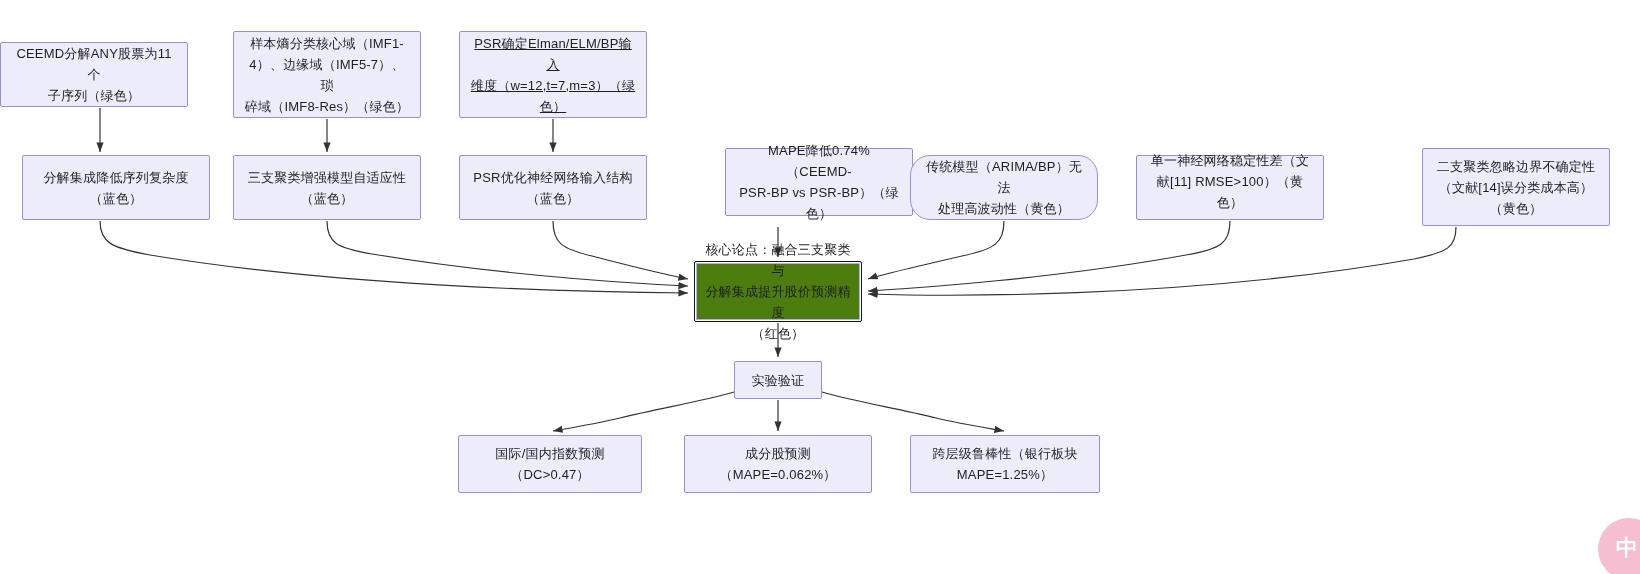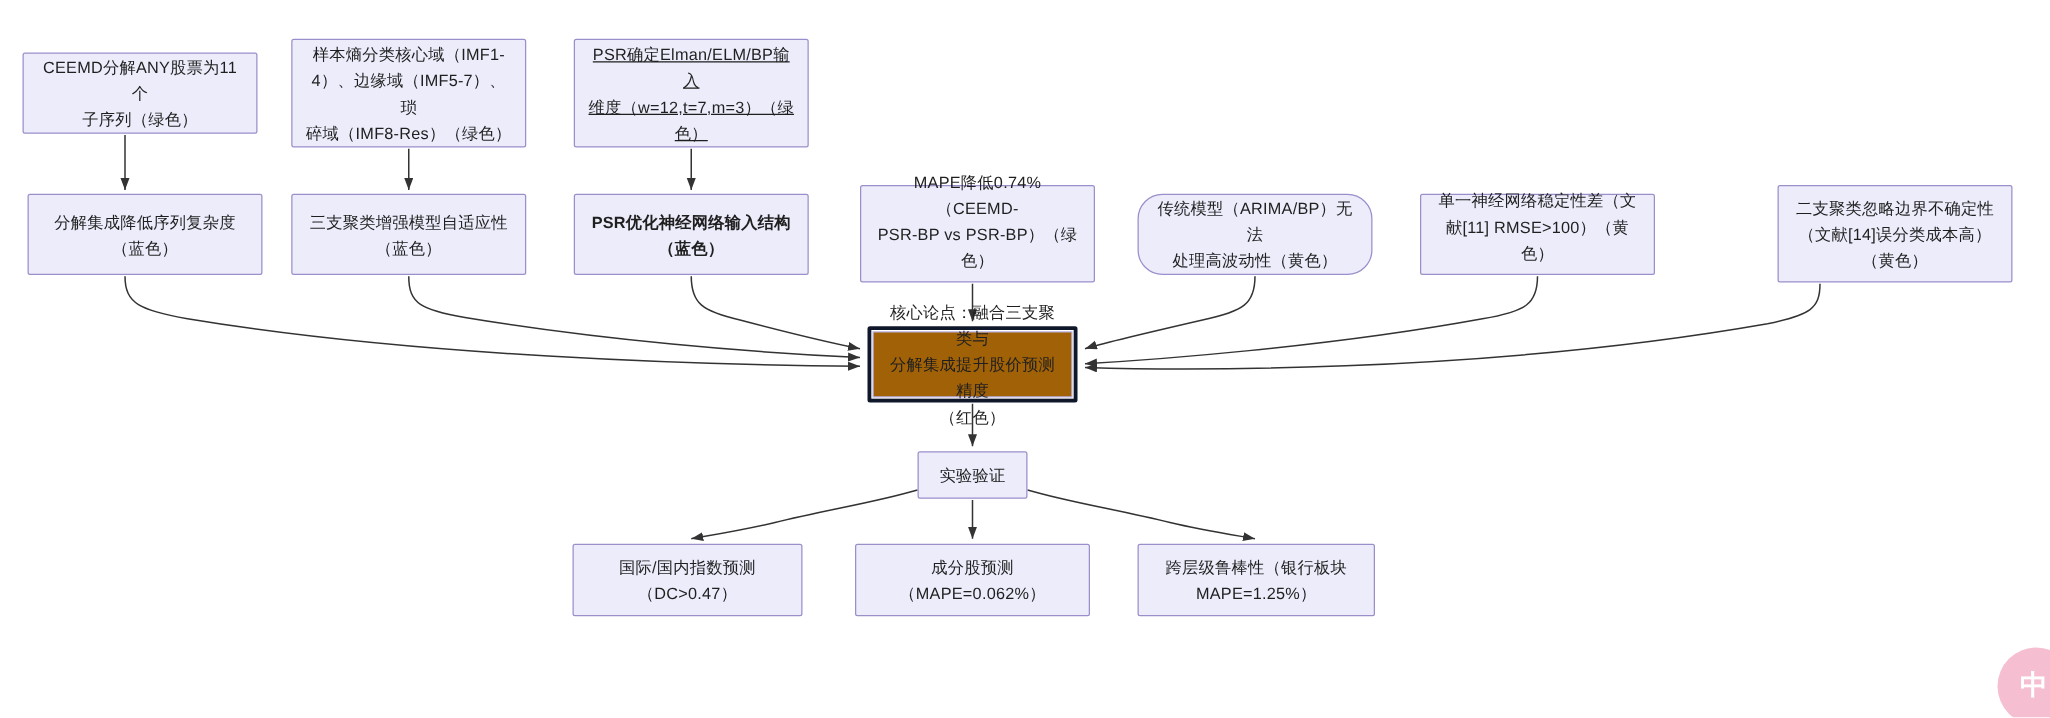--- a/index.html
+++ b/index.html
@@ -40,23 +40,23 @@
     line-height: 21px;
     letter-spacing: 0.2px;
     padding: 6px 10px;
   }
   .node .label {
     display: block;
     width: 100%;
     white-space: pre-line;
   }
   .node.core {
-    border: 3px solid #0f172a;
+    border: 1px solid #0f172a;
     box-shadow: inset 0 0 0 1px #ffffff, inset 0 0 0 2px #b9b0e2;
-    background: #a16207;
+    background: #4d7c0f;
   }
   .watermark {
     position: absolute;
     width: 62px;
     height: 62px;
     border-radius: 50%;
     background: #F3A6C0;
     opacity: 0.72;
     display: flex;
     align-items: center;
@@ -100,21 +100,21 @@
       <path d="M1456,227 C1456,247 1448,252 1414,259 C1180,300 930,296 868,294"></path>
 
       <path d="M778,323 L778,357"></path>
 
       <path d="M734,392 C700,402 660,408 620,418 C595,424 570,428 553,431"></path>
       <path d="M778,400 L778,431"></path>
       <path d="M822,392 C856,402 896,408 936,418 C961,424 987,428 1004,431"></path>
     </g>
   </svg>
 
-  <div class="node" style="left:18px;top:42px;width:188px;height:65px;">
+  <div class="node" style="left:0;top:42px;width:188px;height:65px;">
     <span class="label">CEEMD分解ANY股票为11个
 子序列（绿色）</span>
   </div>
   <div class="node" style="left:233px;top:31px;width:188px;height:87px;text-align:center;">
     <span class="label">样本熵分类核心域（IMF1-
 4）、边缘域（IMF5-7）、琐
 碎域（IMF8-Res）（绿色）</span>
   </div>
   <div class="node" style="left:459px;top:31px;width:188px;height:87px;text-decoration:underline;">
     <span class="label">PSR确定Elman/ELM/BP输入
@@ -123,25 +123,25 @@
   </div>
 
   <div class="node" style="left:6px;top:155px;width:188px;height:65px;margin-left:16px;">
     <span class="label">分解集成降低序列复杂度
 （蓝色）</span>
   </div>
   <div class="node" style="left:233px;top:155px;width:188px;height:65px;">
     <span class="label">三支聚类增强模型自适应性
 （蓝色）</span>
   </div>
-  <div class="node" style="left:459px;top:155px;width:188px;height:65px;font-weight:bold;">
+  <div class="node" style="left:459px;top:155px;width:188px;height:65px;">
     <span class="label">PSR优化神经网络输入结构
 （蓝色）</span>
   </div>
-  <div class="node" style="left:688px;top:148px;width:188px;height:78px;align-items:flex-end;">
+  <div class="node" style="left:725px;top:148px;width:188px;height:68px;">
     <span class="label">MAPE降低0.74%（CEEMD-
 PSR-BP vs PSR-BP）（绿
 色）</span>
   </div>
   <div class="node" style="left:910px;top:155px;width:188px;height:65px;border-radius:20px;">
     <span class="label">传统模型（ARIMA/BP）无法
 处理高波动性（黄色）</span>
   </div>
   <div class="node" style="left:1136px;top:155px;width:188px;height:65px;align-items:flex-end;">
     <span class="label">单一神经网络稳定性差（文

